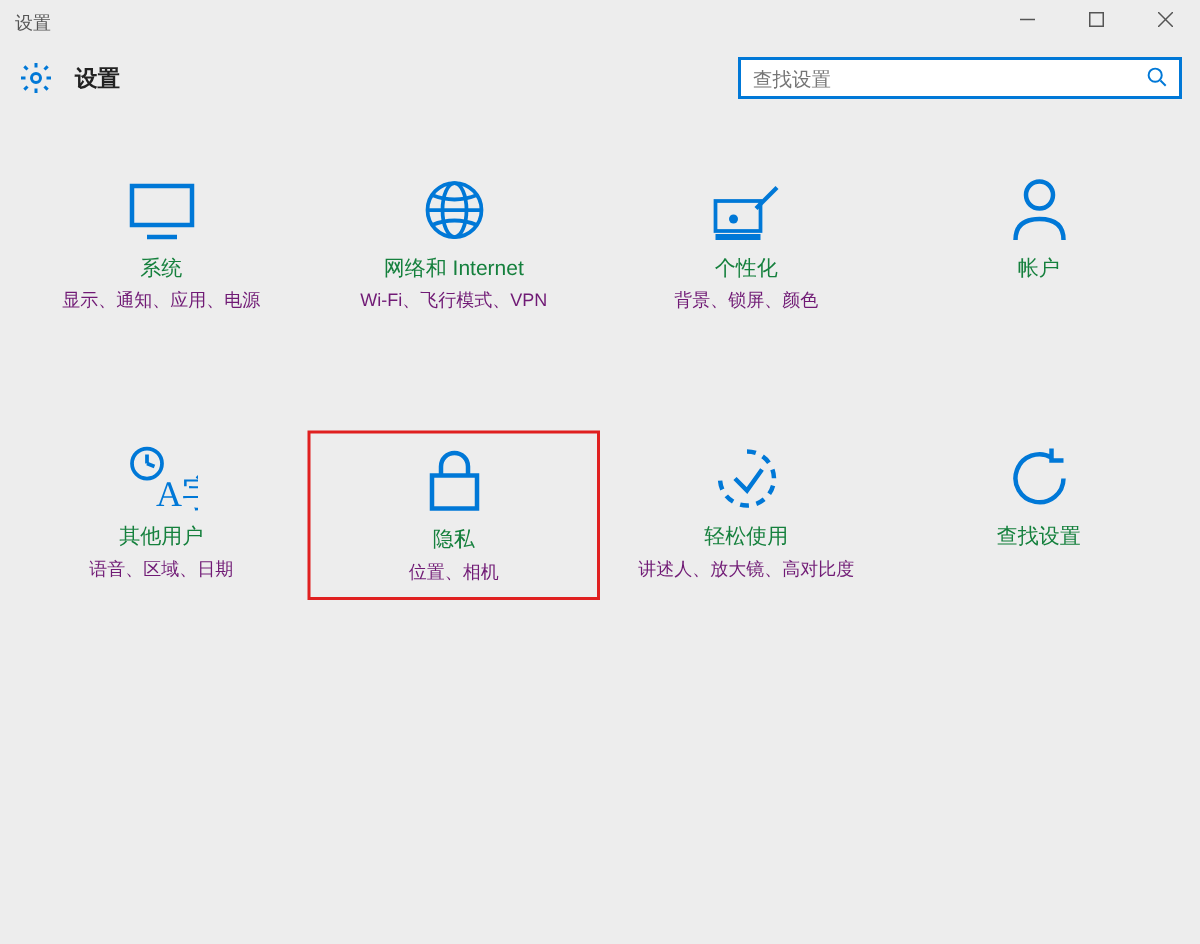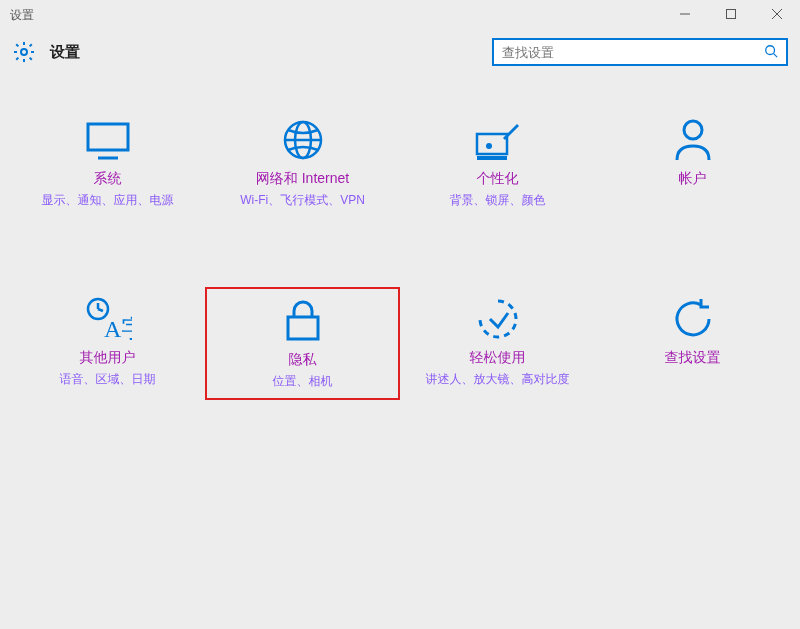--- a/index.html
+++ b/index.html
@@ -86,27 +86,27 @@
   }
   .tile-icon {
     height: 48px;
     display: flex;
     align-items: center;
     justify-content: center;
     color: #0078d7;
     margin-bottom: 6px;
   }
   .tile-title {
-    color: #a21caf;
+    color: #15803d;
     font-size: 14px;
     margin-bottom: 4px;
   }
   .tile-desc {
     font-size: 12px;
-    color: #8b5cf6;
+    color: #701a75;
     line-height: 1.4;
     max-width: 160px;
     margin: 0 auto;
   }
   .highlight {
     border: 2px solid #e02020;
   }
 </style>
 </head>
 <body>

